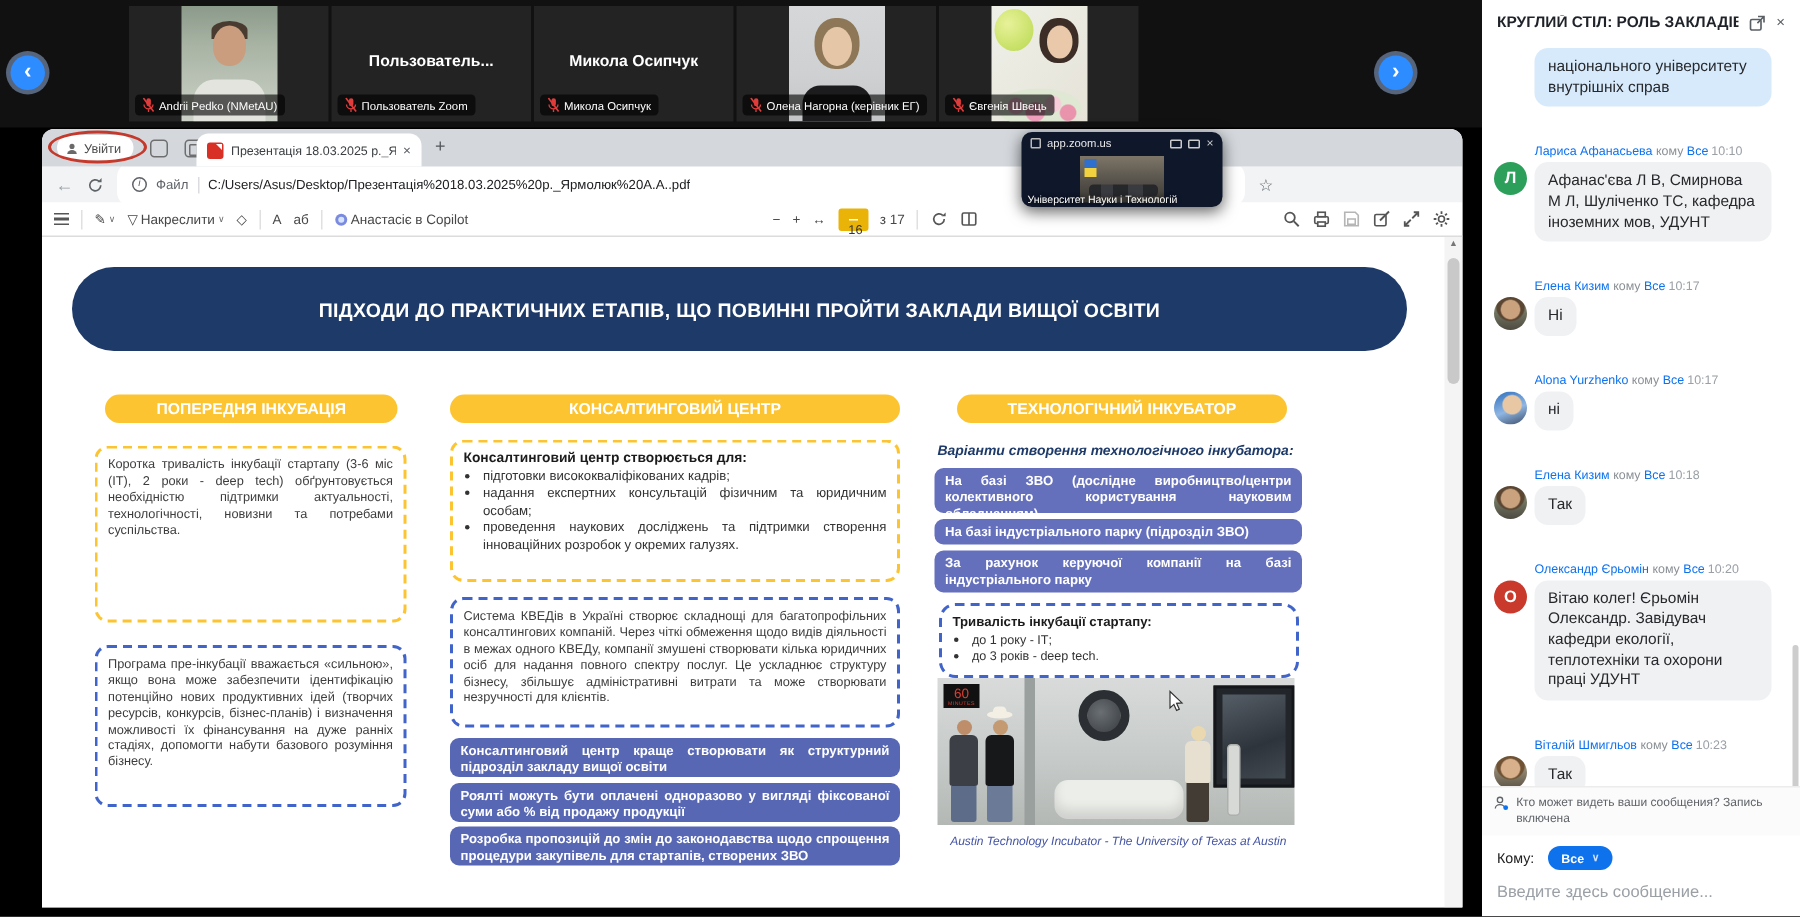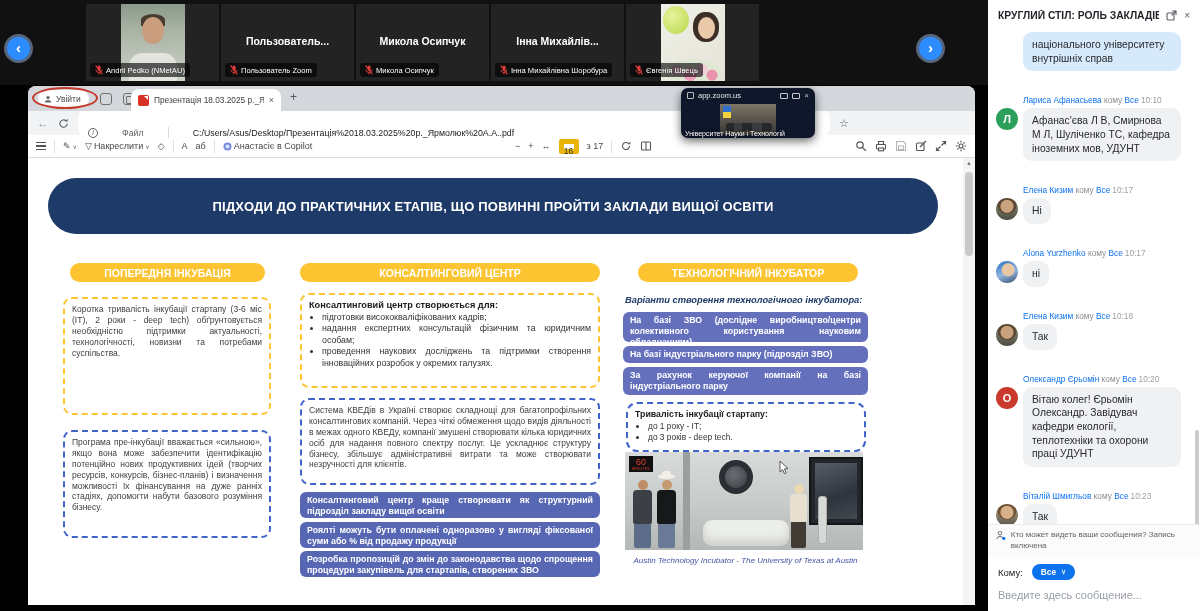--- a/index.html
+++ b/index.html
@@ -61,36 +61,36 @@
   .tab{position:absolute;left:103px;top:3px;width:150px;height:22px;background:#fff;
        border-radius:8px 8px 0 0;display:flex;align-items:center;padding:0 7px;gap:5px}
   .pdfbadge{width:11px;height:11px;background:#d93025;border-radius:2px;flex:none;position:relative}
   .pdfbadge::after{content:"";position:absolute;right:1px;top:1px;border-left:4px solid transparent;border-top:4px solid #fff}
   .tab-title{font-size:8.3px;color:#3c4043;white-space:nowrap;overflow:hidden;flex:1}
   .tab-close{font-size:9px;color:#5f6368}
   .newtab{position:absolute;left:262px;top:4px;font-size:12px;color:#52565a}
 
   .addressbar{height:24px;background:#f1f3f4;display:flex;align-items:center;padding:0 9px;gap:9px}
   .nav-back{color:#9aa0a6;font-size:12px}
-  .urlpill{width:752px;height:30px;background:#fff;border-radius:10px;display:flex;align-items:flex-end;
-           padding:0 10px;gap:24px;font-size:8.8px;color:#5f6368;overflow:hidden}
+  .urlpill{width:752px;height:30px;background:#fff;border-radius:10px;display:flex;align-items:center;
+           padding:0 10px;gap:6px;font-size:8.8px;color:#5f6368;overflow:hidden}
   .info-circ{width:10px;height:10px;border:1px solid #5f6368;border-radius:50%;font-size:7px;
              line-height:8px;text-align:center;flex:none;font-style:italic}
   .url-div{width:1px;height:11px;background:#dadce0}
   .url-path{color:#202124;white-space:nowrap;overflow:hidden}
   .star{color:#5f6368;font-size:11px}
 
   .pdftoolbar{height:23px;background:#fff;border-bottom:1px solid #dcdcdc;display:flex;align-items:center;
               padding:0 8px;gap:8px;color:#474747;font-size:9px}
   .sep{width:1px;height:13px;background:#e0e0e0}
   .ticon{display:inline-flex;align-items:center;gap:2px;color:#474747}
   .caret{font-size:6px;color:#6a6a6a}
   .hamb{width:10px;height:8px;border-top:1.4px solid #555;border-bottom:1.4px solid #555;position:relative}
   .hamb::after{content:"";position:absolute;left:0;top:2.4px;width:10px;height:1.4px;background:#555}
-  .pagebox{width:20px;height:15px;border:5px solid #eab308;border-radius:2px;text-align:center;
+  .pagebox{width:20px;height:15px;border:7px solid #eab308;border-radius:2px;text-align:center;
            line-height:14px;font-size:8.5px;background:#fff;color:#333}
   .tspacer{flex:1}
   .tb-svg{display:block}
 
   .pdfarea{position:absolute;left:0;top:72px;width:947px;height:447px;background:#fff;overflow:hidden}
   .vscroll{position:absolute;right:0;top:0;width:12px;height:100%;background:#f4f4f4;z-index:3}
   .vscroll .up{position:absolute;top:2px;left:0;right:0;text-align:center;font-size:6px;color:#777}
   .vscroll .vthumb{position:absolute;top:14px;left:2px;width:8px;height:84px;background:#c9c9c9;border-radius:4px}
 
   
@@ -263,29 +263,33 @@
           <svg width="8" height="10" viewBox="0 0 8 10">
               <rect x="2.6" y="0.5" width="3" height="5.4" rx="1.5" fill="#e03c3c"></rect>
               <path d="M1 4.6 a3 3 0 0 0 6 0" stroke="#e03c3c" fill="none" stroke-width="0.9"></path>
               <line x1="4" y1="7.8" x2="4" y2="9.6" stroke="#e03c3c" stroke-width="0.9"></line>
               <line x1="0.6" y1="0.4" x2="7.4" y2="9.4" stroke="#e03c3c" stroke-width="1.1"></line>
             </svg>
           <span>Микола Осипчук</span>
         </div>
       </div>
       <div class="tile">
-        <div class="center-name">Інна  Михайлів...</div>
+        <div class="thumb ph-w1">
+            <div class="hair"></div>
+            <div class="face"></div>
+            <div class="torso"></div>
+          </div>
         <div class="name-tag">
           <svg width="8" height="10" viewBox="0 0 8 10">
               <rect x="2.6" y="0.5" width="3" height="5.4" rx="1.5" fill="#e03c3c"></rect>
               <path d="M1 4.6 a3 3 0 0 0 6 0" stroke="#e03c3c" fill="none" stroke-width="0.9"></path>
               <line x1="4" y1="7.8" x2="4" y2="9.6" stroke="#e03c3c" stroke-width="0.9"></line>
               <line x1="0.6" y1="0.4" x2="7.4" y2="9.4" stroke="#e03c3c" stroke-width="1.1"></line>
             </svg>
-          <span>Інна Михайлівна Шоробура</span>
+          <span>Олена Нагорна (керівник ЕГ)</span>
         </div>
       </div>
       <div class="tile">
         <div class="thumb ph-w2">
             <div class="balloon"></div>
             <div class="hair"></div>
             <div class="face"></div>
             <div class="flowers"></div>
           </div>
         <div class="name-tag">

